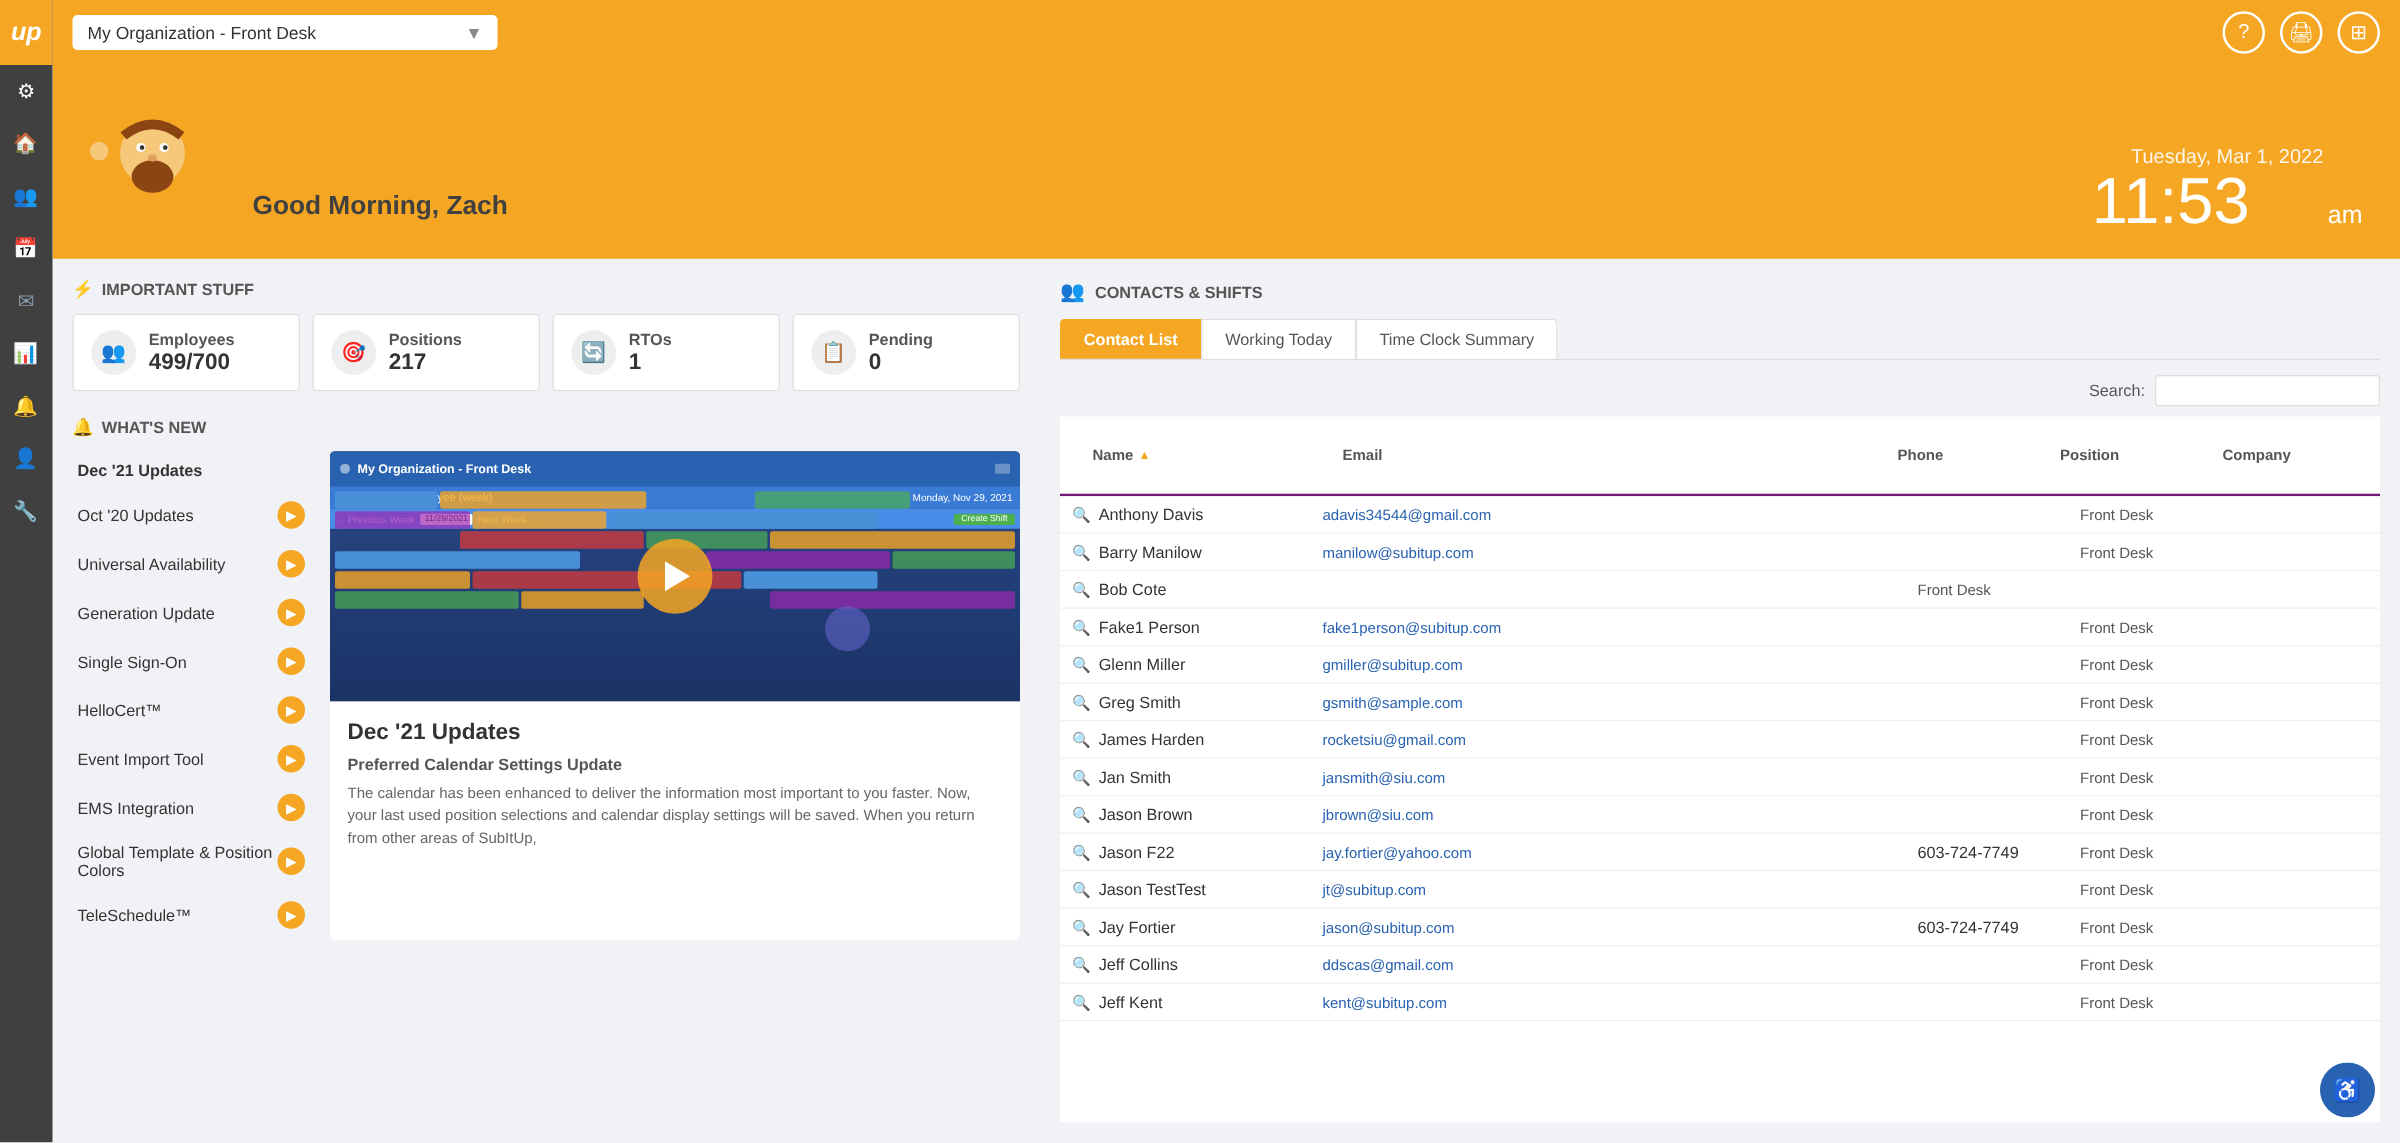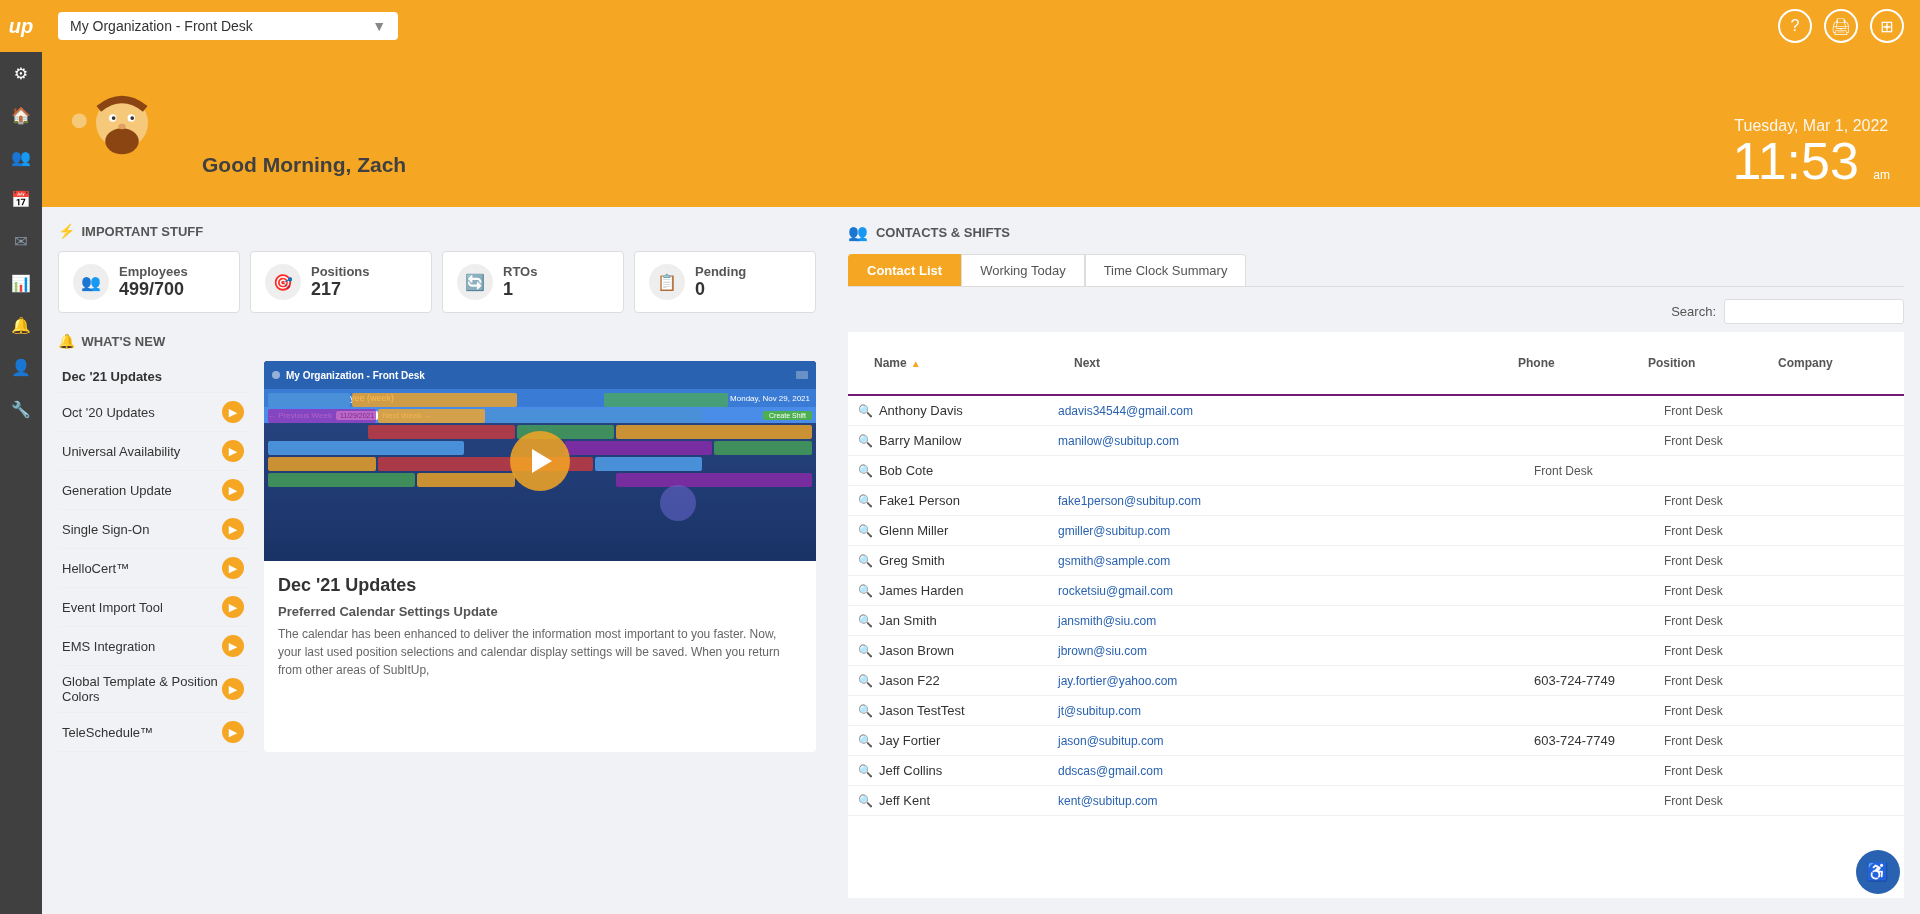--- a/index.html
+++ b/index.html
@@ -113,21 +113,21 @@
     }
     .hero-datetime {
       position: absolute;
       right: 30px;
       bottom: 20px;
       color: white;
       text-align: center;
     }
     .hero-date { font-size: 16px; opacity: 0.9; }
     .hero-time { font-size: 52px; font-weight: 300; line-height: 1; }
-    .hero-time-am { font-size: 12px; }
+    .hero-time-am { font-size: 20px; margin-left: 48px; }
 
     
     .body-layout {
       display: flex;
       flex: 1;
       overflow: hidden;
       background: #f0f2f5;
     }
 
     
@@ -660,21 +660,21 @@
         <input class="search-input" type="text" value="" placeholder="" style="">
       </div>
 
       <div class="contacts-table">
         <div class="table-header">
           <div class="th">
             <span>Name</span>
             <span class="th-sort">▲</span>
           </div>
           <div class="th">
-            <span>Next</span>
+            <span>Email</span>
           </div>
           <div class="th">
             <span>Phone</span>
           </div>
           <div class="th">
             <span>Position</span>
           </div>
           <div class="th">
             <span>Company</span>
           </div>

